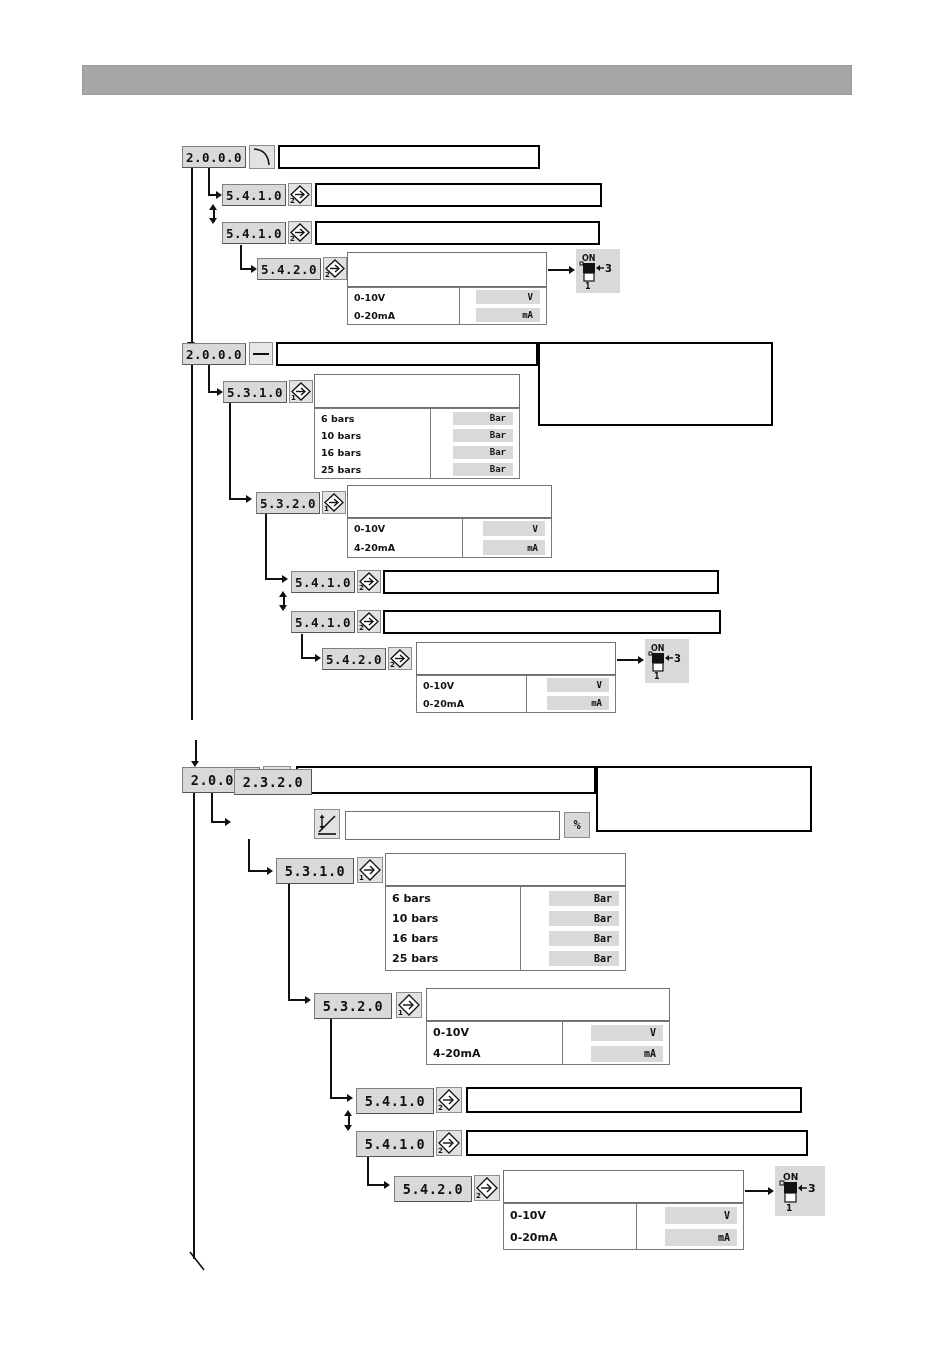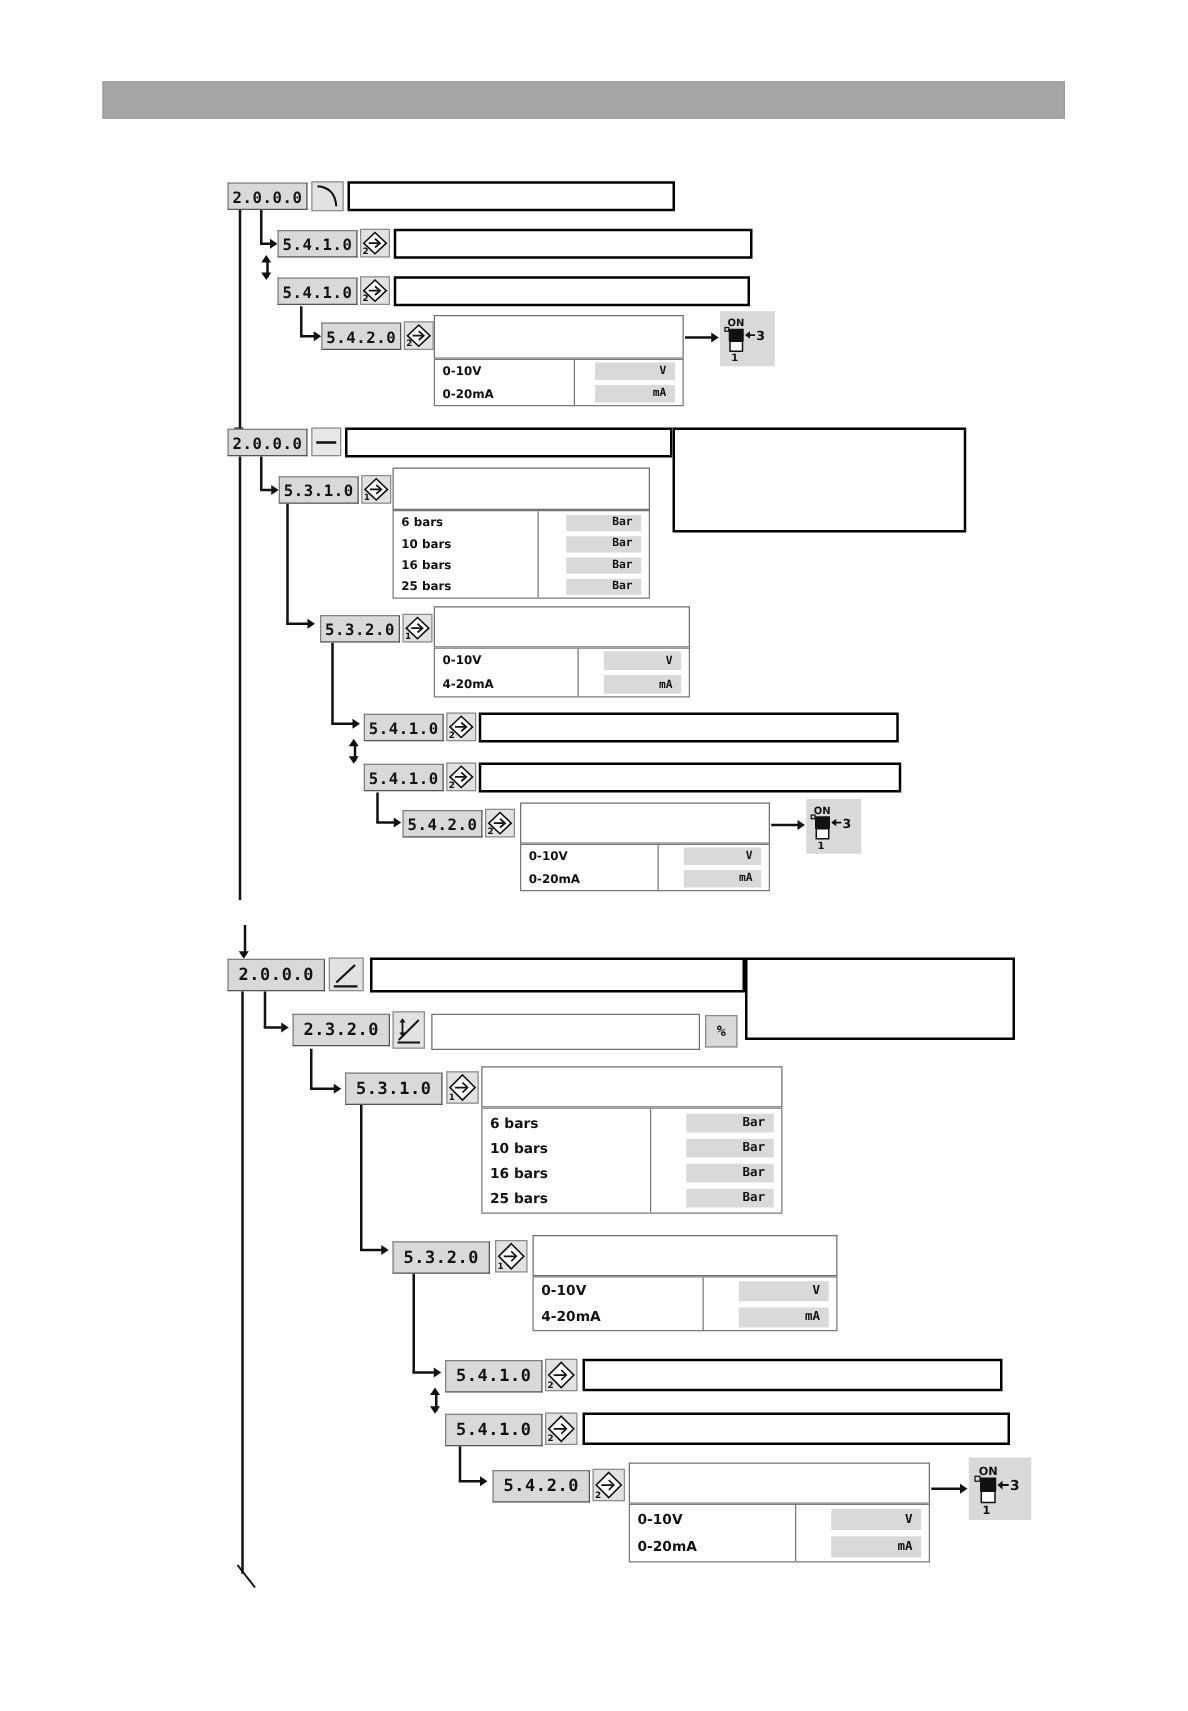--- a/index.html
+++ b/index.html
@@ -387,21 +387,21 @@
   <div class="slant" style="left:188px;top:1250px;width:18px;height:22px;">
     <svg width="18" height="22" viewBox="0 0 18 22">
       <path d="M2 2 L16 20" stroke="#111" stroke-width="1.6"></path>
     </svg>
   </div>
 
   <div class="vline" style="left:211px;top:793px;height:29px;"></div>
   <div class="hline" style="left:211px;top:821px;width:17px;"></div>
   <div class="arrow-r" style="left:225px;top:818px;"></div>
 
-  <div class="code-chip big" style="left:234px;top:811px;width:78px;">2.3.2.0</div>
+  <div class="code-chip big" style="left:234px;top:769px;width:78px;">2.3.2.0</div>
 
   <div class="icon-tile" style="left:314px;top:809px;width:26px;height:30px;">
     <svg width="24" height="28" viewBox="0 0 24 28">
       <path d="M4 22 L20 6" stroke="#111" stroke-width="1.6"></path>
       <path d="M3 24 L21 24" stroke="#111" stroke-width="1.6"></path>
       <path d="M7 6 L7 18" stroke="#111" stroke-width="1.4"></path>
       <path d="M4.5 8 L7 4.5 L9.5 8" fill="#111"></path>
       <path d="M4.5 16 L7 19.5 L9.5 16" fill="#111"></path>
     </svg>
   </div>

